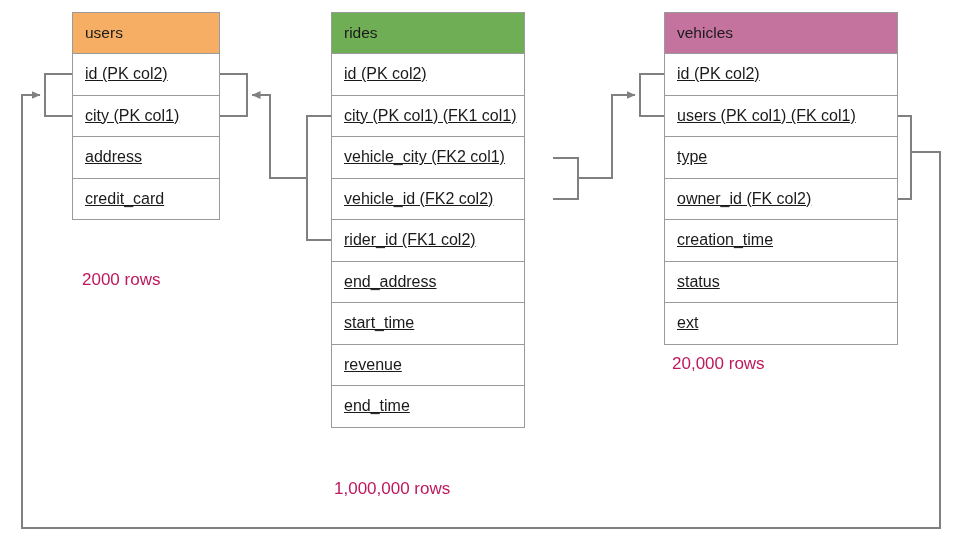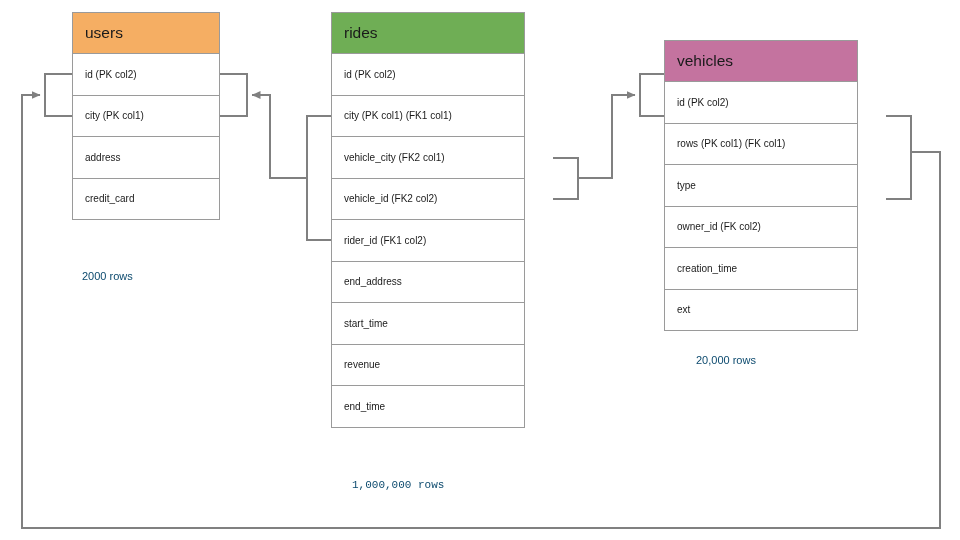--- a/index.html
+++ b/index.html
@@ -51,28 +51,29 @@
   }
   .entity-row {
     box-sizing: border-box;
     height: 41.5px;
     border: 1px solid #9a9a9a;
     border-top: none;
     background: #ffffff;
     display: flex;
     align-items: center;
     padding-left: 12px;
-    font-size: 10px;
+    font-size: 16px;
     color: #1a1a1a;
     white-space: nowrap;
+    text-decoration: underline;
   }
   .row-count {
     position: absolute;
-    font-size: 11px;
-    color: #0c4a6e;
+    font-size: 17px;
+    color: #be185d;
     white-space: nowrap;
   }
 </style>
 </head>
 <body>
 
 <div id="diagram">
 
   <svg class="connector-layer" viewBox="0 0 960 540" width="960" height="540">
     <defs>
@@ -166,42 +167,45 @@
         <span>start_time</span>
       </div>
       <div class="entity-row">
         <span>revenue</span>
       </div>
       <div class="entity-row">
         <span>end_time</span>
       </div>
     </div>
   </div>
-  <div class="row-count" style="left:352px; top:479px;font-family:Liberation Mono, monospace;">1,000,000 rows</div>
-
-  <div class="entity" style="left:664px; top:12px; width:194px;margin-top:28px;">
+  <div class="row-count" style="left:334px; top:479px;">1,000,000 rows</div>
+
+  <div class="entity" style="left:664px; top:12px; width:234px;">
     <div class="entity-header" style="background:#c4739f;">
       <span>vehicles</span>
     </div>
     <div class="entity-rows">
       <div class="entity-row">
         <span>id (PK col2)</span>
       </div>
       <div class="entity-row">
-        <span>rows (PK col1) (FK col1)</span>
+        <span>users (PK col1) (FK col1)</span>
       </div>
       <div class="entity-row">
         <span>type</span>
       </div>
       <div class="entity-row">
         <span>owner_id (FK col2)</span>
       </div>
       <div class="entity-row">
         <span>creation_time</span>
       </div>
       <div class="entity-row">
+        <span>status</span>
+      </div>
+      <div class="entity-row">
         <span>ext</span>
       </div>
     </div>
   </div>
-  <div class="row-count" style="left:696px; top:354px;">20,000 rows</div>
+  <div class="row-count" style="left:672px; top:354px;">20,000 rows</div>
 
 </div>
 
 </body></html>

